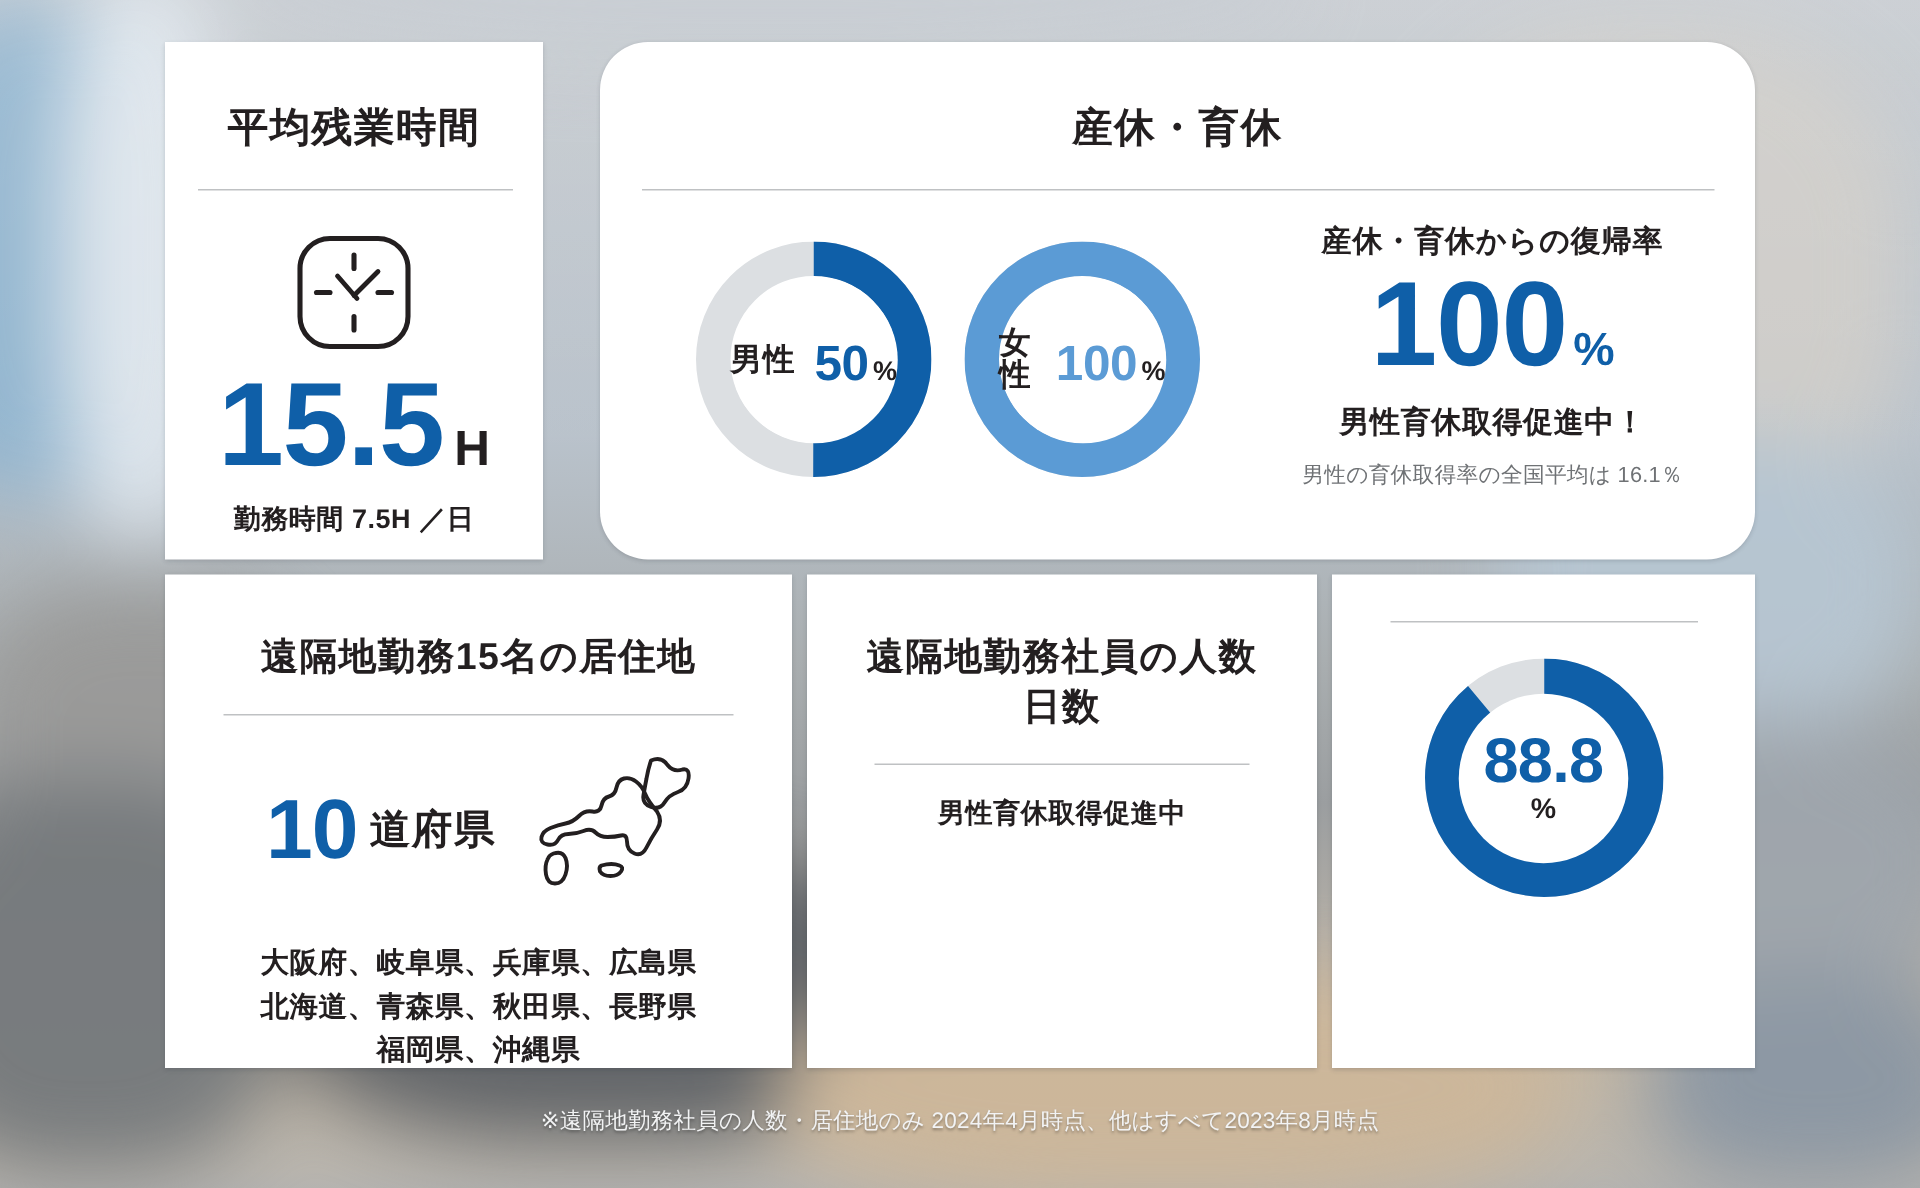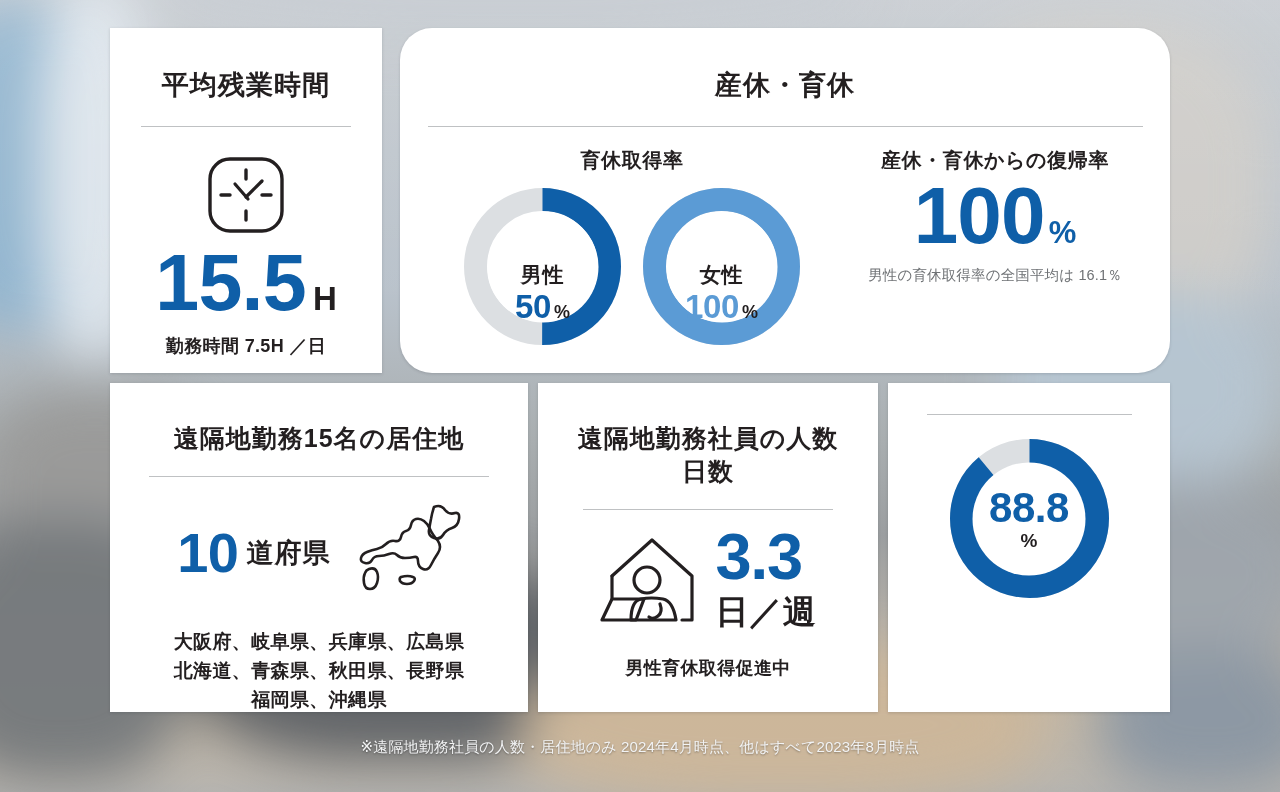--- a/index.html
+++ b/index.html
@@ -20,21 +20,21 @@
   #bg .blob{position:absolute;border-radius:40%;}
   #bg::after{
     content:"";position:absolute;inset:0;
     background:linear-gradient(180deg,rgba(255,255,255,.10),rgba(255,255,255,0) 40%);
   }
 
   
   .board{position:absolute;z-index:2;left:110px;top:28px;width:1060px;height:684px;}
   .card{position:absolute;background:#fff;box-shadow:0 1px 3px rgba(40,45,55,.18);}
 
-  .c-overtime {left:0;   top:0;   width:272px; height:345px;}
+  .c-overtime {left:0;   top:0;   width:252px; height:345px;}
   .c-leave    {left:290px;top:0;  width:770px; height:345px;border-radius:32px;}
   .c-remote-loc{left:0;  top:355px;width:418px;height:329px;}
   .c-remote-days{left:428px;top:355px;width:340px;height:329px;}
   .c-remote-rate{left:778px;top:355px;width:282px;height:329px;}
 
   .card-inner{padding:18px 22px 0;height:100%;box-sizing:border-box;}
 
   .card-title{
     text-align:center;color:#231f20;font-weight:700;
     letter-spacing:.04em;line-height:1.32;
@@ -68,21 +68,21 @@
   
   .leave-body{display:flex;margin-top:20px;}
   .leave-left{width:420px;}
   .leave-right{flex:1;text-align:center;}
   .donut-row{display:flex;justify-content:center;gap:22px;margin-top:14px;}
 
   .donut{position:relative;width:157px;height:157px;}
   .donut .hole{
     position:absolute;left:50%;top:50%;transform:translate(-50%,-50%);
     width:111px;height:111px;border-radius:50%;background:#fff;
-    display:flex;flex-direction:column;align-items:center;justify-content:flex-end;
+    display:flex;align-items:center;justify-content:space-between;
   }
   .donut .lbl{font-size:21px;font-weight:700;color:#231f20;letter-spacing:.03em;line-height:1;}
   .donut .pct{display:flex;align-items:baseline;margin-top:5px;line-height:1;}
   .donut .pct .n{font-size:33px;font-weight:700;letter-spacing:-.01em;}
   .donut .pct .s{font-size:18px;font-weight:700;margin-left:3px;color:#231f20;}
 
   .rate-big{display:flex;align-items:baseline;justify-content:center;margin-top:4px;}
   .rate-big .n{font-size:80px;font-weight:700;line-height:.95;letter-spacing:-.01em;}
   .rate-big .s{font-size:31px;font-weight:700;margin-left:4px;}
   .rate-note{font-size:20px;font-weight:700;color:#231f20;margin-top:14px;letter-spacing:.02em;}
@@ -169,21 +169,20 @@
   </section>
 
   <section class="card c-leave">
     <div class="card-inner">
       <h2 class="card-title t-lg">産休・育休</h2>
       <div class="rule" style="width:715px;"></div>
 
       <div class="leave-body">
 
         <div class="leave-left">
-          <div class="sub-title">育休取得率</div>
 
           <div class="donut-row">
 
             <div class="donut">
               <svg width="157" height="157" viewBox="0 0 157 157" aria-hidden="true">
                 <circle cx="78.5" cy="78.5" r="67" fill="none" stroke="#dcdfe2" stroke-width="23"></circle>
                 <circle cx="78.5" cy="78.5" r="67" fill="none" stroke="#0f5fa8" stroke-width="23" stroke-dasharray="210.5 210.5" transform="rotate(-90 78.5 78.5)"></circle>
               </svg>
               <div class="hole">
                 <span class="lbl">男性</span>
@@ -211,20 +210,21 @@
         </div>
 
         <div class="leave-right">
           <div class="sub-title">産休・育休からの復帰率</div>
 
           <div class="rate-big">
             <span class="n blue">100</span>
             <span class="s blue">%</span>
           </div>
 
+          <div class="rate-note">男性育休取得促進中！</div>
           <div class="rate-sub">男性の育休取得率の全国平均は 16.1％</div>
         </div>
 
       </div>
     </div>
   </section>
 
   <section class="card c-remote-loc">
     <div class="card-inner">
       <h2 class="card-title t-md">遠隔地勤務15名の居住地</h2>
@@ -256,36 +256,20 @@
   </section>
 
   <section class="card c-remote-days">
     <div class="card-inner">
       <h2 class="card-title t-md">
         <span>遠隔地勤務社員の人数</span><br>
         <span>日数</span>
       </h2>
       <div class="rule" style="width:250px;"></div>
 
-      <div class="days-body">
-        <span>
-          <svg width="104" height="104" viewBox="0 0 104 104" aria-hidden="true">
-            <path d="M12 48 L52 12 L92 48 L92 92 L82 92" fill="none" stroke="#231f20" stroke-width="3.2" stroke-linejoin="round" stroke-linecap="round"></path>
-            <path d="M12 48 L12 70" fill="none" stroke="#231f20" stroke-width="3.2" stroke-linecap="round"></path>
-            <circle cx="47" cy="52" r="13" fill="none" stroke="#231f20" stroke-width="3.2"></circle>
-            <path d="M31 92 q0 -19 10 -21 q10 -2 22 0 q10 2 13 21 z" fill="none" stroke="#231f20" stroke-width="3.2" stroke-linejoin="round"></path>
-            <path d="M2 92 L12 71 L44 71 L36 92 Z" fill="none" stroke="#231f20" stroke-width="3.2" stroke-linejoin="round"></path>
-            <path d="M60 76 q3 8 -2 12 q-5 4 -9 1" fill="none" stroke="#231f20" stroke-width="3.2" stroke-linecap="round"></path>
-          </svg>
-        </span>
-        <span class="days-num">
-          <span class="n blue">3.3</span>
-          <span class="u">日／週</span>
-        </span>
-      </div>
 
       <div class="days-note">男性育休取得促進中</div>
     </div>
   </section>
 
   <section class="card c-remote-rate">
     <div class="card-inner">
       <div class="rule" style="width:205px;"></div>
 
       <div class="rate-donut-wrap">

